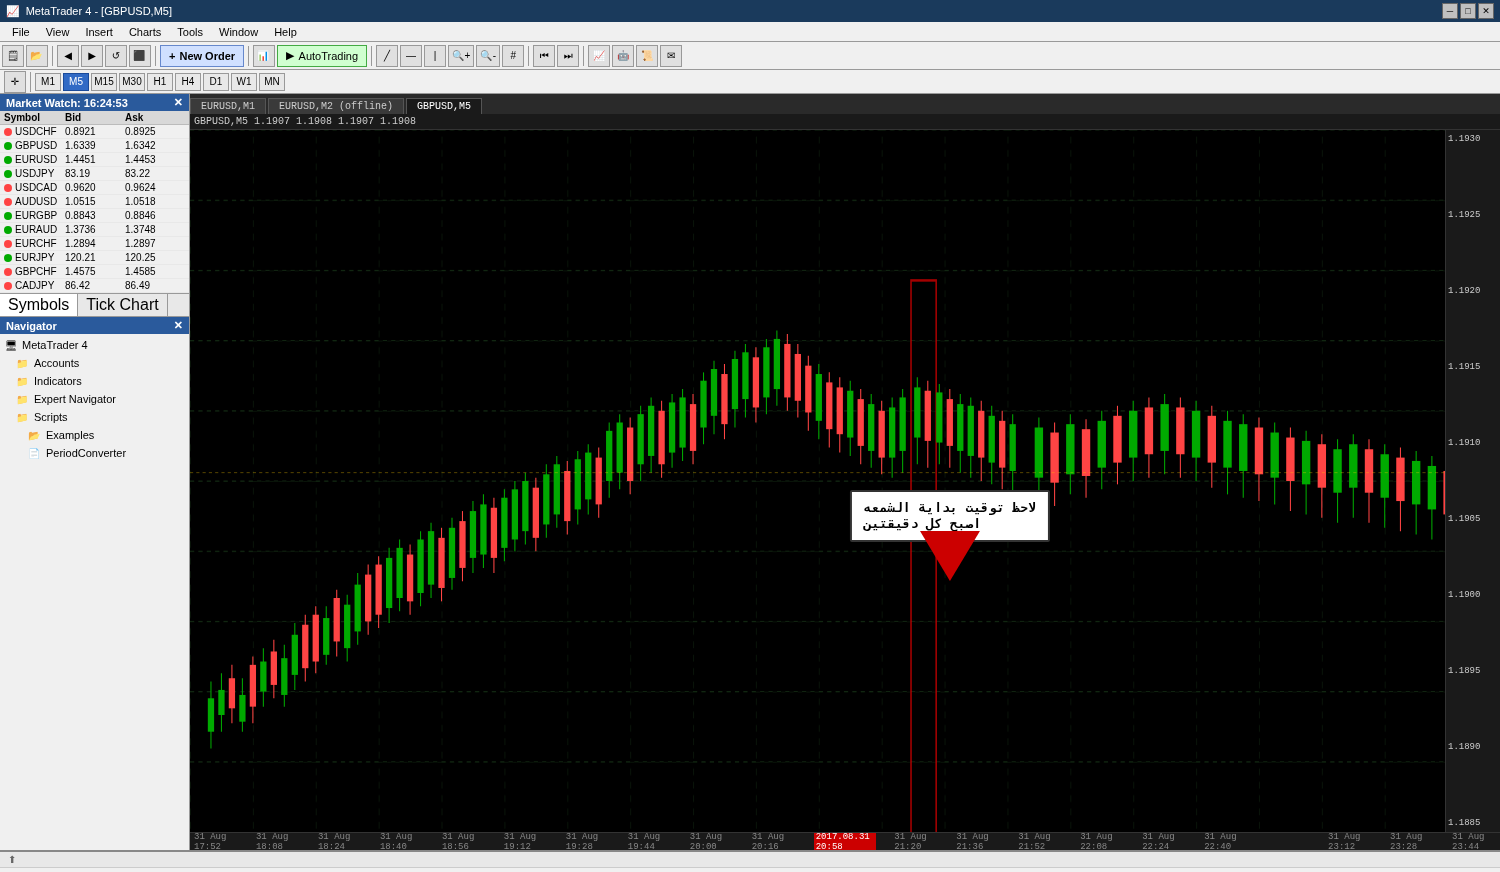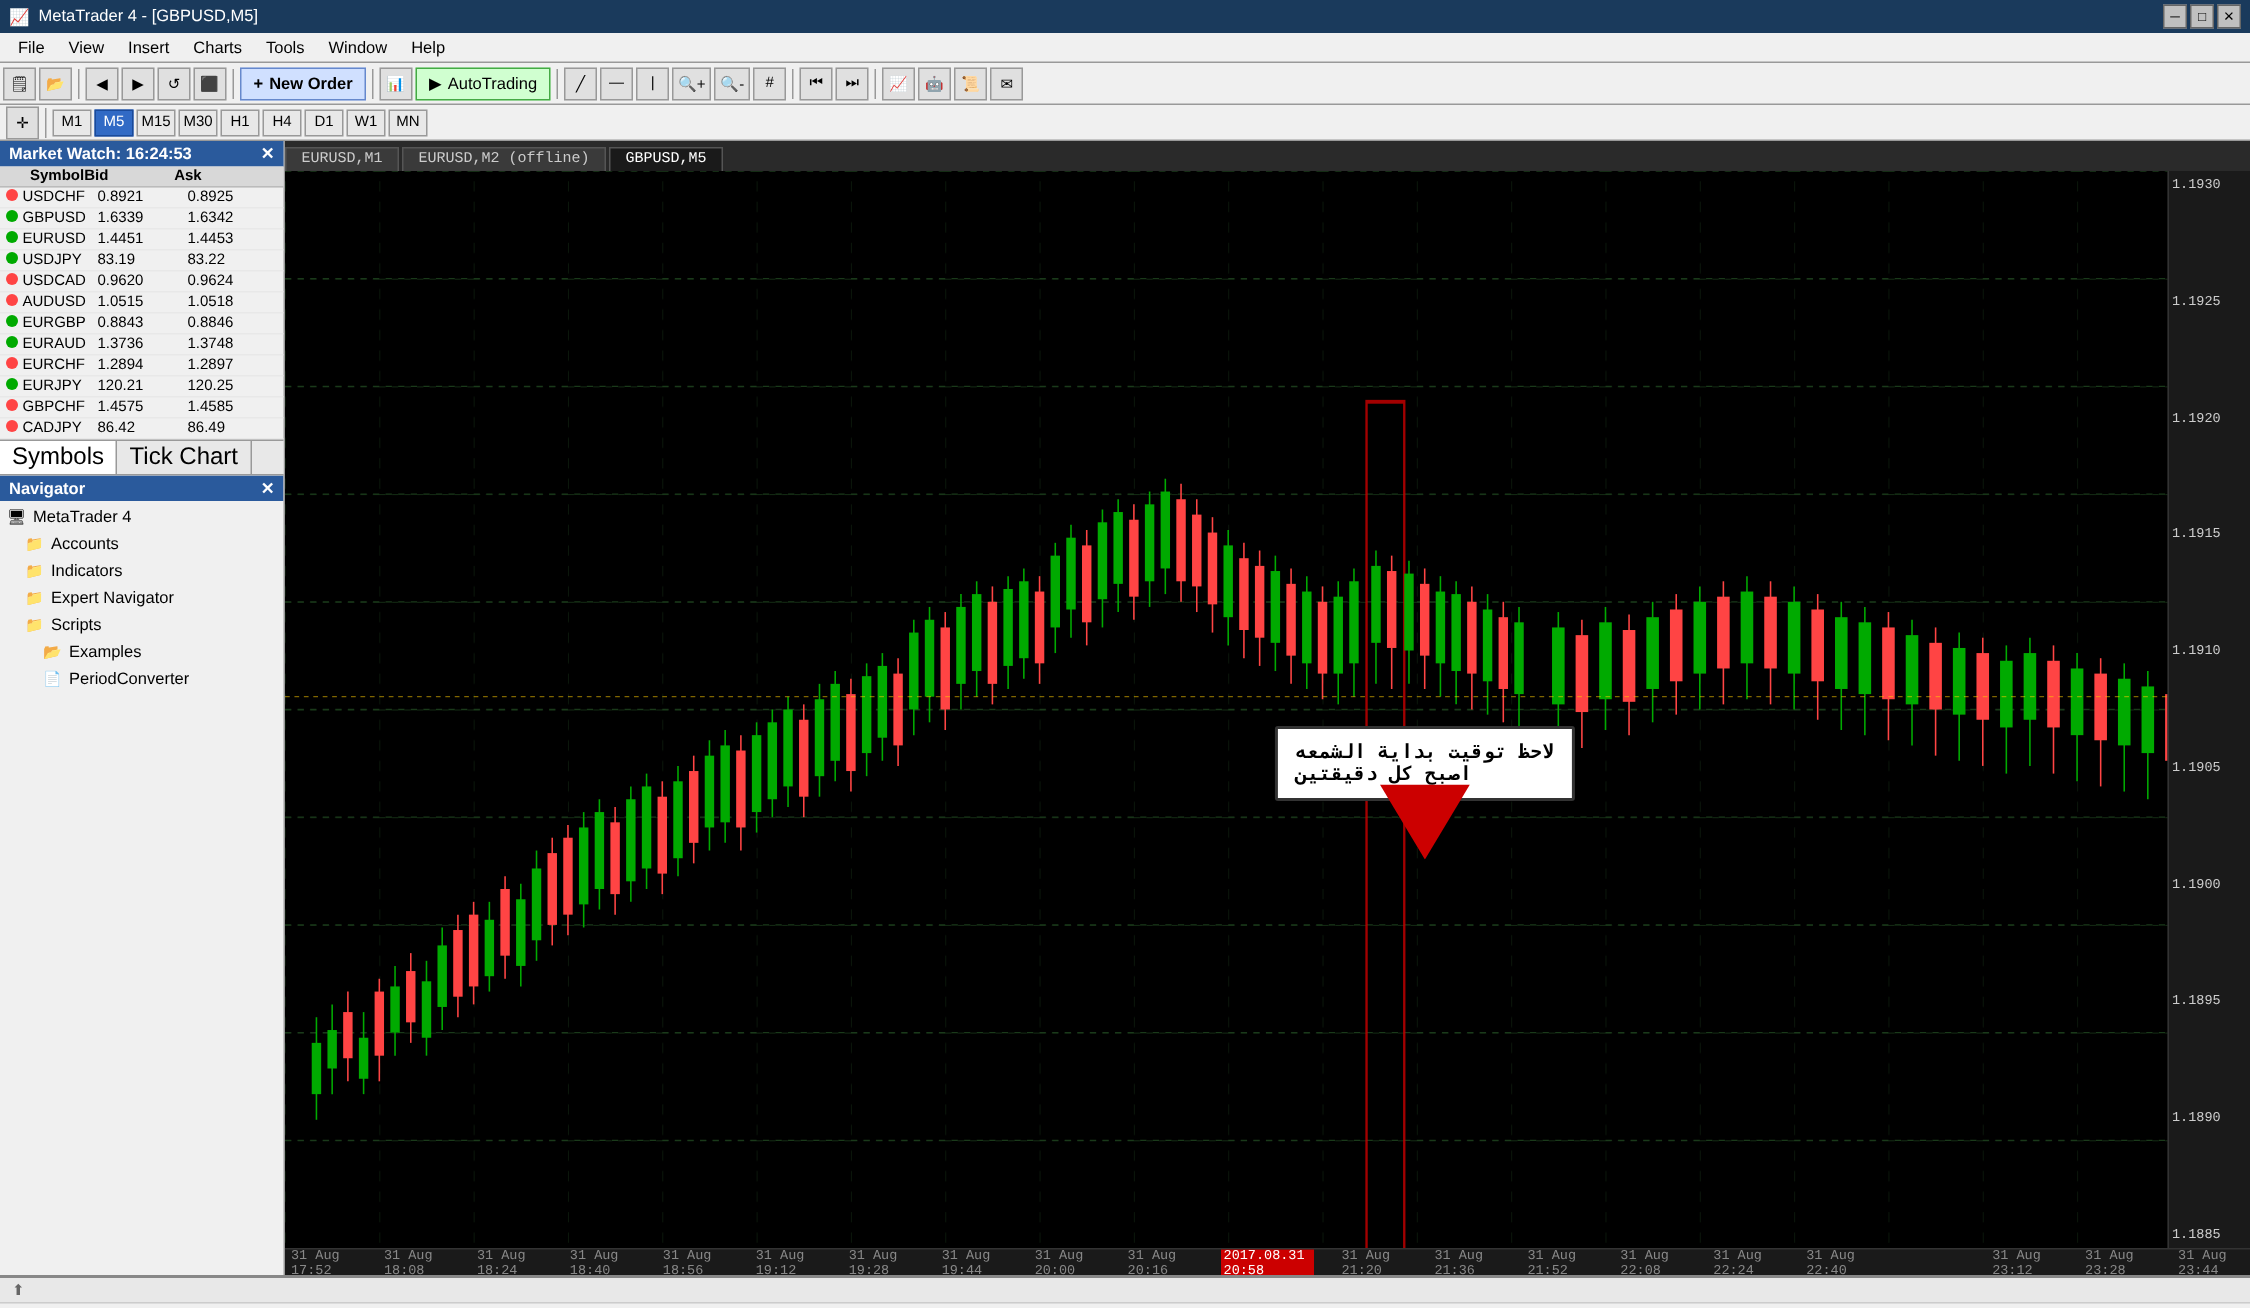--- a/index.html
+++ b/index.html
@@ -29,25 +29,25 @@
 
     
     .main-layout { display: flex; height: calc(872px - 22px - 20px - 28px - 24px - 22px); }
 
     
     .left-panel { width: 190px; background: #f0f0f0; border-right: 1px solid #999; display: flex; flex-direction: column; flex-shrink: 0; }
 
     
     .market-watch { flex: 0 0 auto; border-bottom: 1px solid #999; }
     .panel-header { background: #2a5a9c; color: white; padding: 2px 6px; font-size: 11px; font-weight: bold; display: flex; justify-content: space-between; align-items: center; }
-    .mw-cols { display: grid; grid-template-columns: 1fr 60px 60px; background: #d8d8d8; border-bottom: 1px solid #bbb; padding: 1px 20px; font-size: 10px; font-weight: bold; }
+    .mw-cols { display: grid; grid-template-columns: 1fr 60px 60px; background: #d8d8d8; border-bottom: 1px solid #bbb; padding: 1px 4px; font-size: 10px; font-weight: bold; }
     .mw-row { display: grid; grid-template-columns: 1fr 60px 60px; padding: 1px 4px; border-bottom: 1px solid #e8e8e8; font-size: 10px; }
     .mw-dot { width: 8px; height: 8px; border-radius: 50%; background: #00aa00; display: inline-block; margin-right: 3px; }
     .mw-dot.sell { background: #ff4444; }
-    .mw-symbol { display: flex; }
+    .mw-symbol { display: flex; align-items: center; }
     .mw-val { text-align: left; }
     .mw-tabs { display: flex; border-top: 1px solid #999; background: #e8e8e8; }
     .mw-tab { padding: 2px 8px; font-size: 16px; cursor: pointer; border-right: 1px solid #999; }
     .mw-tab.active { background: white; }
 
     
     .navigator { flex: 1; overflow: hidden; }
     .nav-tree { padding: 2px 0; font-size: 11px; }
     .nav-item { padding: 2px 4px; display: flex; align-items: center; gap: 4px; cursor: pointer; }
     .nav-item.indent1 { padding-left: 16px; }
@@ -312,20 +312,23 @@
   </div>
 
   <div class="chart-area">
 
     <div class="chart-tabs">
       <div class="chart-tab">EURUSD,M1</div>
       <div class="chart-tab">EURUSD,M2 (offline)</div>
       <div class="chart-tab active">GBPUSD,M5</div>
     </div>
 
+    <div class="chart-header">
+      <span>GBPUSD,M5  1.1907 1.1908 1.1907 1.1908</span>
+    </div>
 
     <div class="chart-canvas">
       <svg class="chart-svg" viewBox="0 0 1250 420" preserveAspectRatio="none">
 
         <defs>
           <pattern id="grid" width="60" height="42" patternUnits="userSpaceOnUse">
             <path d="M 60 0 L 0 0 0 42" fill="none" stroke="#1a3a1a" stroke-width="0.5" stroke-dasharray="4,4"></path>
           </pattern>
         </defs>
         <rect width="1250" height="420" fill="#000"></rect>

